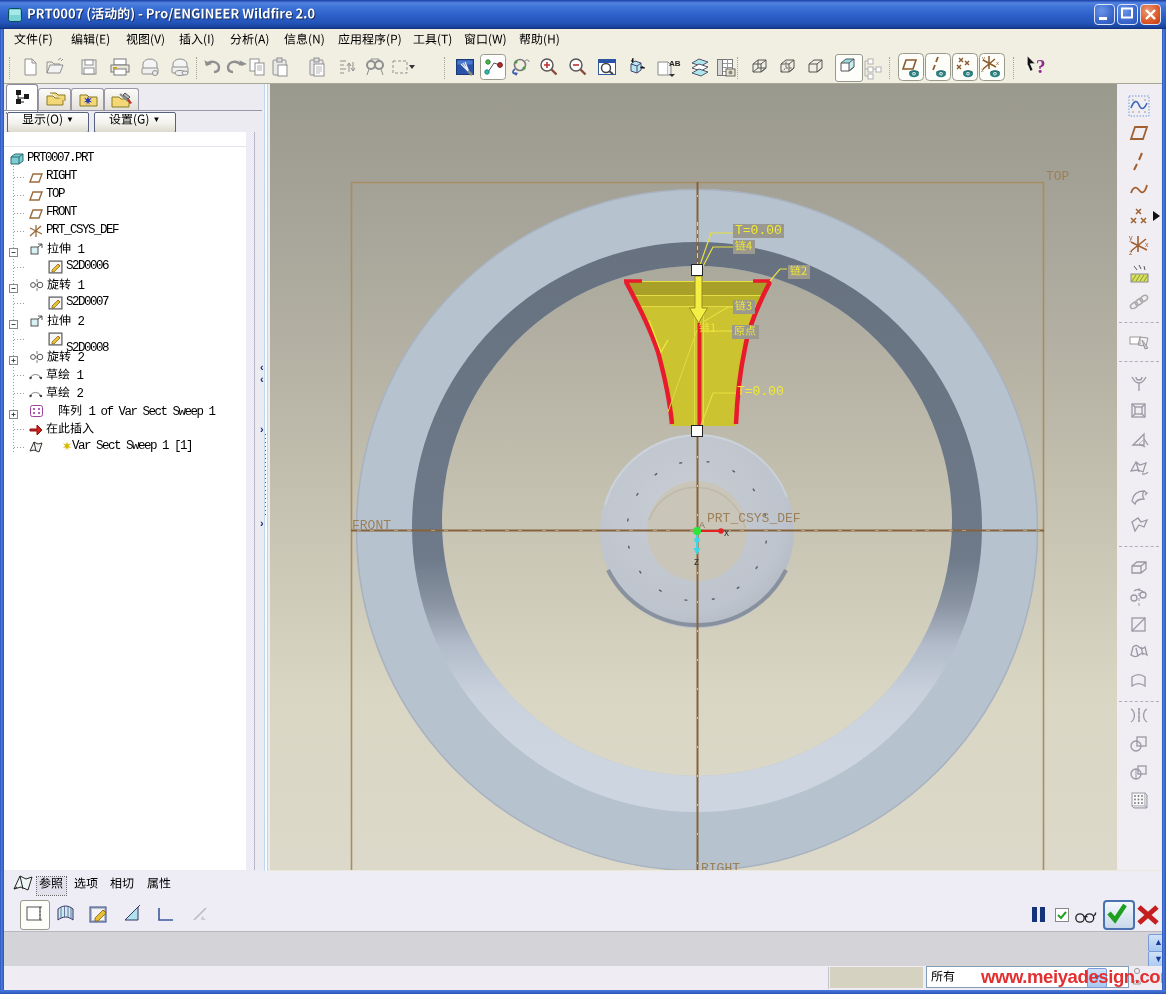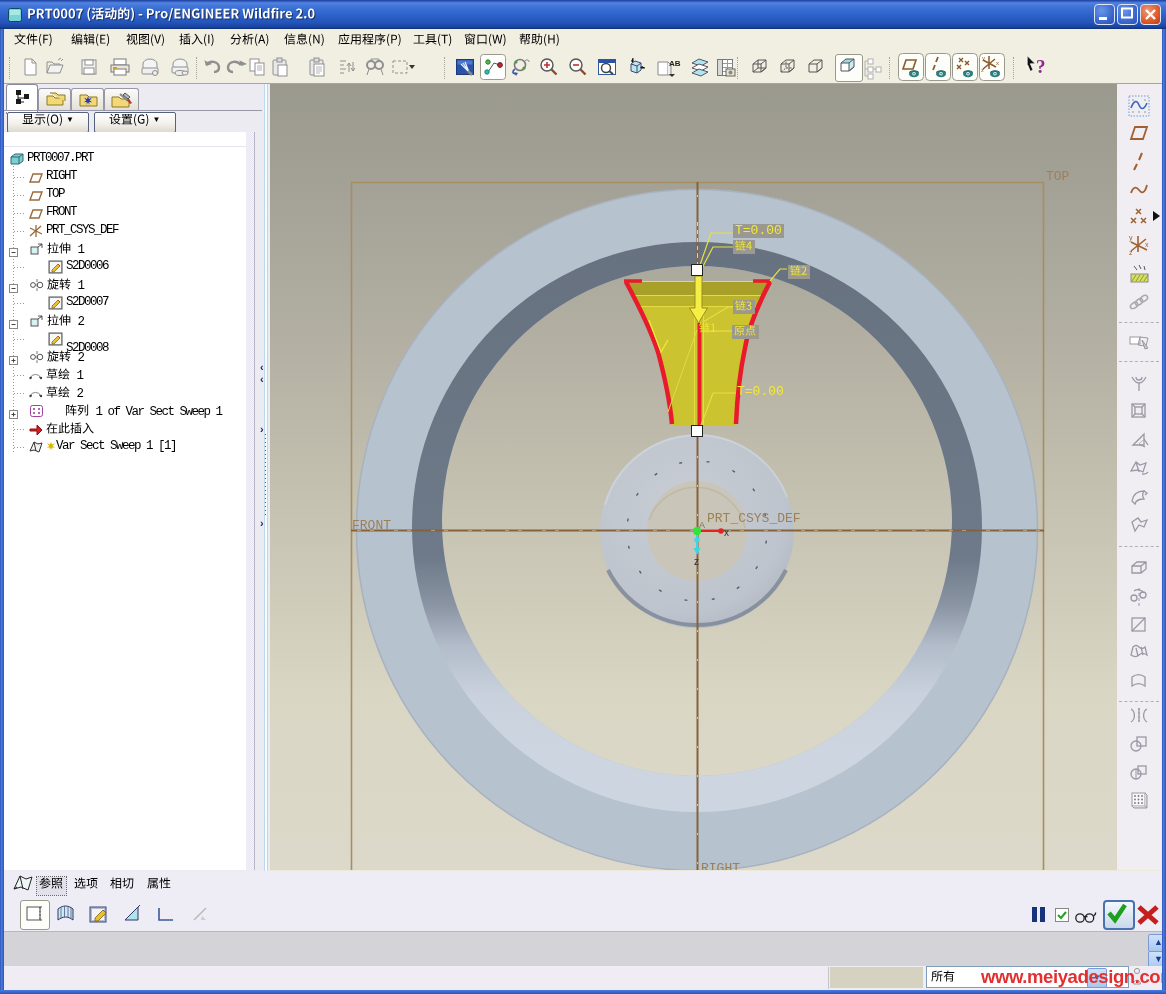--- a/index.html
+++ b/index.html
@@ -482,36 +482,36 @@
       </svg></div>
     <div class="ab" style="left:29px;top:404px;"><svg width="16" height="14">
         <rect x="1.5" y="1.5" width="12" height="11" rx="2" fill="none" stroke="#a040a0"></rect>
         <g fill="#a040a0">
           <circle cx="5" cy="5" r="1.1"></circle>
           <circle cx="10" cy="5" r="1.1"></circle>
           <circle cx="5" cy="9" r="1.1"></circle>
           <circle cx="10" cy="9" r="1.1"></circle>
         </g>
       </svg></div>
-    <div class="trow" style="left:65px;top:404px"><svg width="24.5" height="14" viewBox="0 0 24.5 14" style="display:inline-block;vertical-align:top">
+    <div class="trow" style="left:58px;top:404px"><svg width="24.5" height="14" viewBox="0 0 24.5 14" style="display:inline-block;vertical-align:top">
         <path fill="#000" d="M4.6 8.4V9.2H8V11.5H8.9V9.2H11.5V8.4H8.9V6.4H11.2V5.6H8.9V3.8H8V5.6H6.3C6.7 4.8 7.1 3.8 7.5 2.8H11.4V1.9H7.7C7.9 1.5 8 1.1 8.1 0.7L7.2 0.5C7.1 1 6.9 1.5 6.8 1.9H4.8V2.8H6.5C6.2 3.7 5.9 4.5 5.7 4.8C5.5 5.4 5.3 5.7 5.1 5.8C5.2 6 5.3 6.4 5.4 6.6C5.5 6.5 5.9 6.4 6.4 6.4H8V8.4ZM1.1 1V11.5H1.9V1.9H3.5C3.2 2.7 2.9 3.7 2.5 4.6C3.4 5.5 3.6 6.4 3.6 7C3.6 7.4 3.6 7.7 3.4 7.8C3.3 7.9 3.1 7.9 3 7.9C2.8 8 2.6 7.9 2.3 7.9C2.4 8.2 2.5 8.5 2.5 8.7C2.8 8.8 3.1 8.8 3.3 8.7C3.6 8.7 3.8 8.6 4 8.5C4.3 8.3 4.4 7.7 4.4 7.1C4.4 6.3 4.2 5.5 3.4 4.5C3.8 3.5 4.2 2.3 4.5 1.4L3.9 1L3.8 1Z M19.7 1.9V8.6H20.6V1.9ZM22.2 0.6V10.4C22.2 10.6 22.1 10.6 21.9 10.6C21.7 10.7 21.1 10.7 20.4 10.6C20.6 10.9 20.7 11.3 20.7 11.5C21.7 11.5 22.2 11.5 22.6 11.4C22.9 11.2 23.1 10.9 23.1 10.4V0.6ZM14.2 7C14.8 7.4 15.5 8 16 8.4C15.2 9.6 14.1 10.4 12.9 10.9C13.1 11 13.4 11.4 13.5 11.6C16 10.5 17.9 8.1 18.5 4L17.9 3.8L17.8 3.8H15.1C15.3 3.3 15.4 2.7 15.6 2H18.9V1.2H12.7V2H14.7C14.3 3.9 13.6 5.6 12.6 6.7C12.8 6.8 13.2 7.1 13.3 7.3C13.9 6.6 14.4 5.7 14.8 4.7H17.5C17.3 5.8 16.9 6.8 16.5 7.6C16 7.2 15.3 6.7 14.7 6.3Z"></path>
       </svg><span class="trow mono" style="position:static"> 1 of Var Sect Sweep 1</span></div>
     <div class="ab" style="left:14px;top:429px;width:12px;height:1px;background-image:repeating-linear-gradient(90deg,#999 0 1px,transparent 1px 3px)"></div>
     <div class="ab" style="left:28px;top:422px;"><svg width="16" height="14">
         <path d="M2 7h7V3l5 5-5 5V9H2z" fill="#d02020" stroke="#901010"></path>
       </svg></div>
     <div class="trow" style="left:46px;top:422px"><svg width="48.5" height="14" viewBox="0 0 48.5 14" style="display:inline-block;vertical-align:top">
         <path fill="#000" d="M4.7 0.5C4.5 1.1 4.3 1.8 4.1 2.4H0.8V3.2H3.7C2.9 4.8 1.8 6.2 0.5 7.2C0.6 7.4 0.8 7.8 0.9 8C1.4 7.6 1.9 7.2 2.3 6.8V11.5H3.2V5.7C3.8 4.9 4.3 4.1 4.7 3.2H11.3V2.4H5.1C5.3 1.8 5.5 1.3 5.6 0.7ZM7.2 3.9V6.2H4.5V7H7.2V10.4H4V11.3H11.3V10.4H8.1V7H10.8V6.2H8.1V3.9Z M12.5 10.4 12.7 11.4C14.2 11.1 16.4 10.7 18.4 10.3L18.4 9.4L16.7 9.7V5.1H18.4V4.2H16.7V0.5H15.7V9.9L14.4 10.1V3H13.5V10.3ZM19 0.5V9.5C19 10.8 19.3 11.2 20.4 11.2C20.6 11.2 22 11.2 22.2 11.2C23.3 11.2 23.5 10.5 23.7 8.6C23.4 8.5 23 8.3 22.8 8.2C22.7 9.9 22.7 10.3 22.2 10.3C21.9 10.3 20.7 10.3 20.5 10.3C20 10.3 19.9 10.2 19.9 9.5V5.8C21.1 5.2 22.3 4.6 23.2 3.9L22.5 3.1C21.9 3.7 20.9 4.4 19.9 4.9V0.5Z M32.8 7.7V8.5H34.2V10.1H32.3V4.2H35.4V3.4H32.3V1.8C33.2 1.7 34.1 1.5 34.8 1.3L34.3 0.6C33 1 30.7 1.3 28.8 1.4C28.9 1.6 29 1.9 29.1 2.1C29.8 2.1 30.7 2 31.5 1.9V3.4H28.4V4.2H31.5V10.1H29.5V8.5H31V7.7H29.5V6.2C30 6.1 30.6 5.9 31 5.7L30.6 5C30.1 5.2 29.4 5.5 28.7 5.7V11.5H29.5V11H34.2V11.6H35V5.4H32.8V6.2H34.2V7.7ZM25.9 0.5V2.9H24.6V3.8H25.9V6.5L24.4 6.9L24.7 7.8L25.9 7.4V10.5C25.9 10.6 25.9 10.7 25.8 10.7C25.6 10.7 25.3 10.7 24.9 10.7C25 10.9 25.1 11.3 25.1 11.5C25.8 11.5 26.2 11.5 26.4 11.3C26.7 11.2 26.8 11 26.8 10.5V7.1L28.1 6.7L28 5.9L26.8 6.3V3.8H27.9V2.9H26.8V0.5Z M39.5 1.5C40.3 2.1 40.9 2.8 41.5 3.5C40.7 6.9 39.2 9.4 36.5 10.8C36.7 10.9 37.2 11.3 37.3 11.5C39.8 10.1 41.3 7.9 42.2 4.7C43.5 7.1 44.4 9.9 47.1 11.4C47.2 11.2 47.4 10.7 47.6 10.4C43.6 8 43.9 3.5 40.1 0.8Z"></path>
       </svg></div>
     <div class="ab" style="left:14px;top:447px;width:12px;height:1px;background-image:repeating-linear-gradient(90deg,#999 0 1px,transparent 1px 3px)"></div>
     <div class="ab" style="left:28px;top:440px;"><svg width="16" height="14">
         <path d="M2 11L6 2l4 2 4-1-3 9-5-2z" fill="#f4f4f0" stroke="#333"></path>
         <path d="M6 2l2 9" stroke="#333" fill="none"></path>
       </svg></div>
-    <div class="trow mono" style="left:46px;top:439px"><svg width="10" height="12" style="vertical-align:-2px">
+    <div class="trow mono" style="left:62px;top:439px"><svg width="10" height="12" style="vertical-align:-2px">
         <g transform="translate(5,7)">
           <path d="M0 -4.2L1 -1.4 4 -3 1.7 -0.1 4.2 1.7 1.2 1.5 1.4 4.4 0 1.8 -1.4 4.4 -1.2 1.5 -4.2 1.7 -1.7 -0.1 -4 -3 -1 -1.4z" fill="#d8b800"></path>
         </g>
       </svg>Var Sect Sweep 1 [1]</div>
     <div class="ab" style="left:246px;top:132px;width:8px;height:738px;background:repeating-conic-gradient(#f6f5fb 0% 25%,#e4e3ee 0% 50%);background-size:2px 2px"></div>
     <div class="ab" style="left:262px;top:84px;width:8px;height:787px;background:linear-gradient(90deg,#ecebf2 0 2px,#bcd8ec 2px 3px,#f8fbfd 3px 5px,#bcd8ec 5px 6px,#ecebf2 6px)"></div>
     <div class="ab" style="left:260px;top:362px;font-size:11px;font-weight:bold;color:#1a2a7a;line-height:10px">‹</div>
     <div class="ab" style="left:260px;top:374px;font-size:11px;font-weight:bold;color:#1a2a7a;line-height:10px">‹</div>
     <div class="ab" style="left:260px;top:424px;font-size:11px;font-weight:bold;color:#1a2a7a;line-height:10px">›</div>
     <div class="ab" style="left:260px;top:518px;font-size:11px;font-weight:bold;color:#1a2a7a;line-height:10px">›</div>

